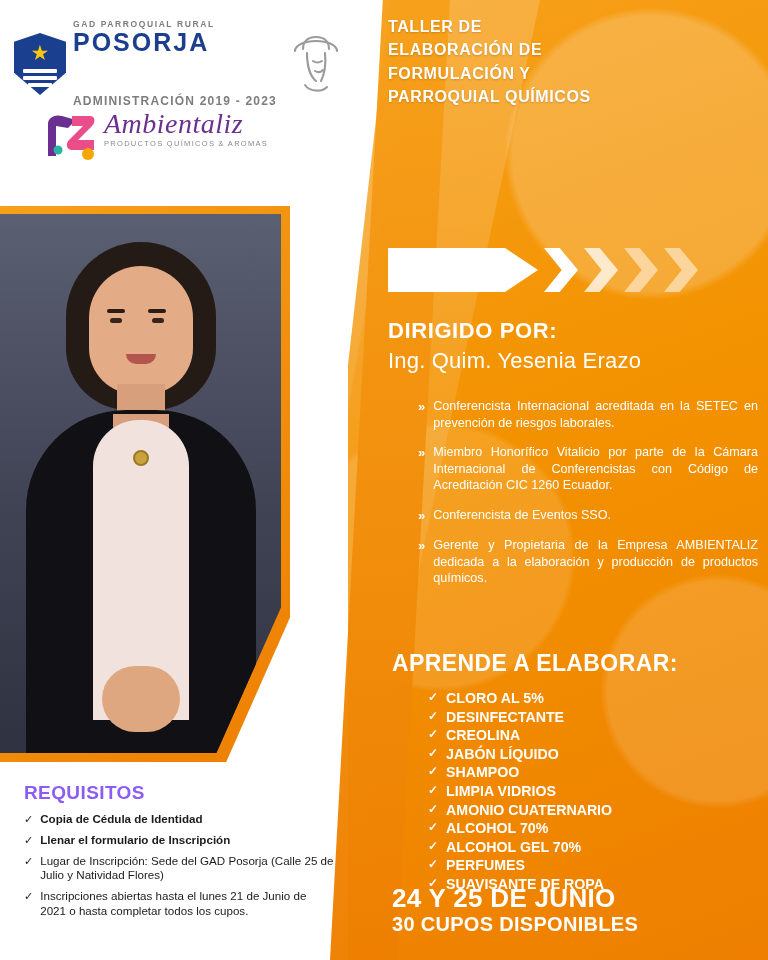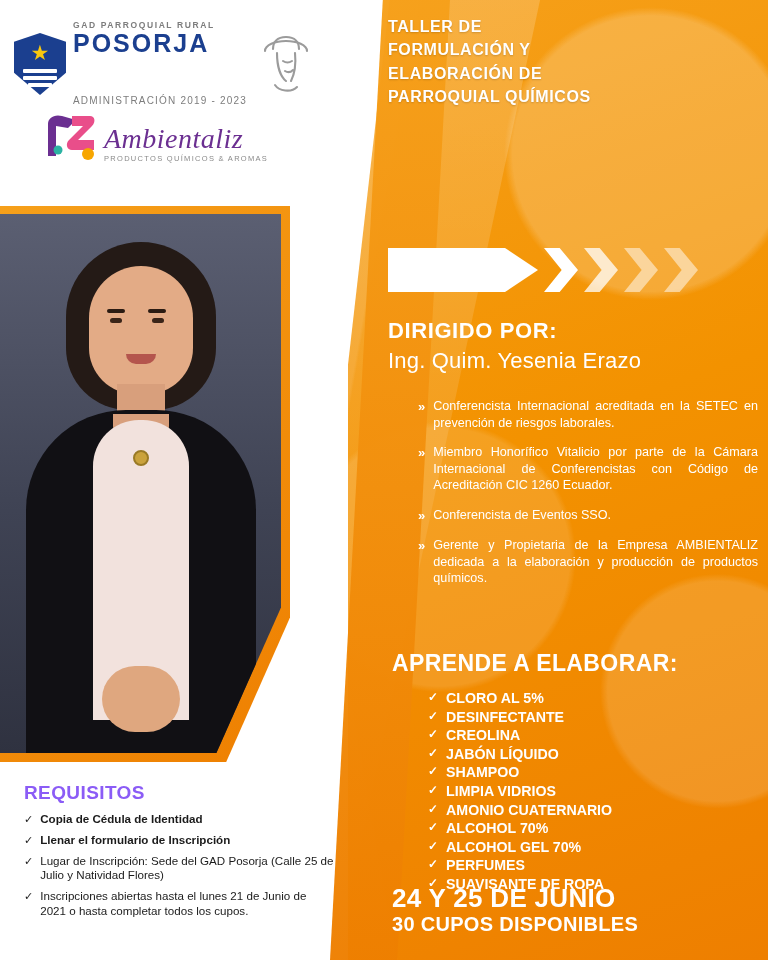--- a/index.html
+++ b/index.html
@@ -115,28 +115,28 @@
   .gad-shield .b2 { top: 43px; }
   .gad-shield .b3 { top: 50px; width: 24px; left: 14px; }
   .gad-text { line-height: 1.04; }
   .gad-top {
     font-size: 8.5px; letter-spacing: 1.6px; color: #7d7d7d; font-weight: bold;
   }
   .gad-main {
     font-size: 25px; font-weight: bold; color: #1b3f8f; letter-spacing: 2px;
   }
   .gad-sub {
-    font-size: 10px; letter-spacing: 1.2px; color: #7d7d7d; font-weight: normal; margin-top: 40px;
+    font-size: 12px; letter-spacing: 1.2px; color: #7d7d7d; font-weight: bold; margin-top: 40px;
   }
   .hat-man { width: 62px; height: 70px; opacity: .85; }
 
   .amb-logo {
     position: absolute;
     top: 110px; left: 42px;
-    display: flex; align-items: flex-end; gap: 6px;
+    display: flex; align-items: flex-start; gap: 6px;
   }
   .amb-mark { width: 56px; height: 52px; }
   .amb-text { line-height: 1; }
   .amb-name {
     font-family: "Liberation Serif", serif;
     font-size: 28px; font-style: italic; color: #6b2f91; letter-spacing: .5px;
   }
   .amb-tag {
     font-size: 7.5px; letter-spacing: 1.3px; color: #8a8a8a; margin-top: 2px;
   }
@@ -383,22 +383,22 @@
       <div class="pf-body"></div>
       <div class="pf-neckline"></div>
       <div class="pf-blouse"></div>
       <div class="pf-pendant"></div>
       <div class="pf-hands"></div>
     </div>
   </div>
 
   <div class="headline">
     <div>TALLER DE</div>
+    <div>ELABORACIÓN DE</div>
     <div>FORMULACIÓN Y</div>
-    <div>ELABORACIÓN DE</div>
     <div>PARROQUIAL QUÍMICOS</div>
   </div>
 
   <div class="chevrons">
     <div class="chev-bar"></div>
     <div class="chev"></div>
     <div class="chev dim"></div>
     <div class="chev dimmer"></div>
     <div class="chev dimmer"></div>
   </div>

